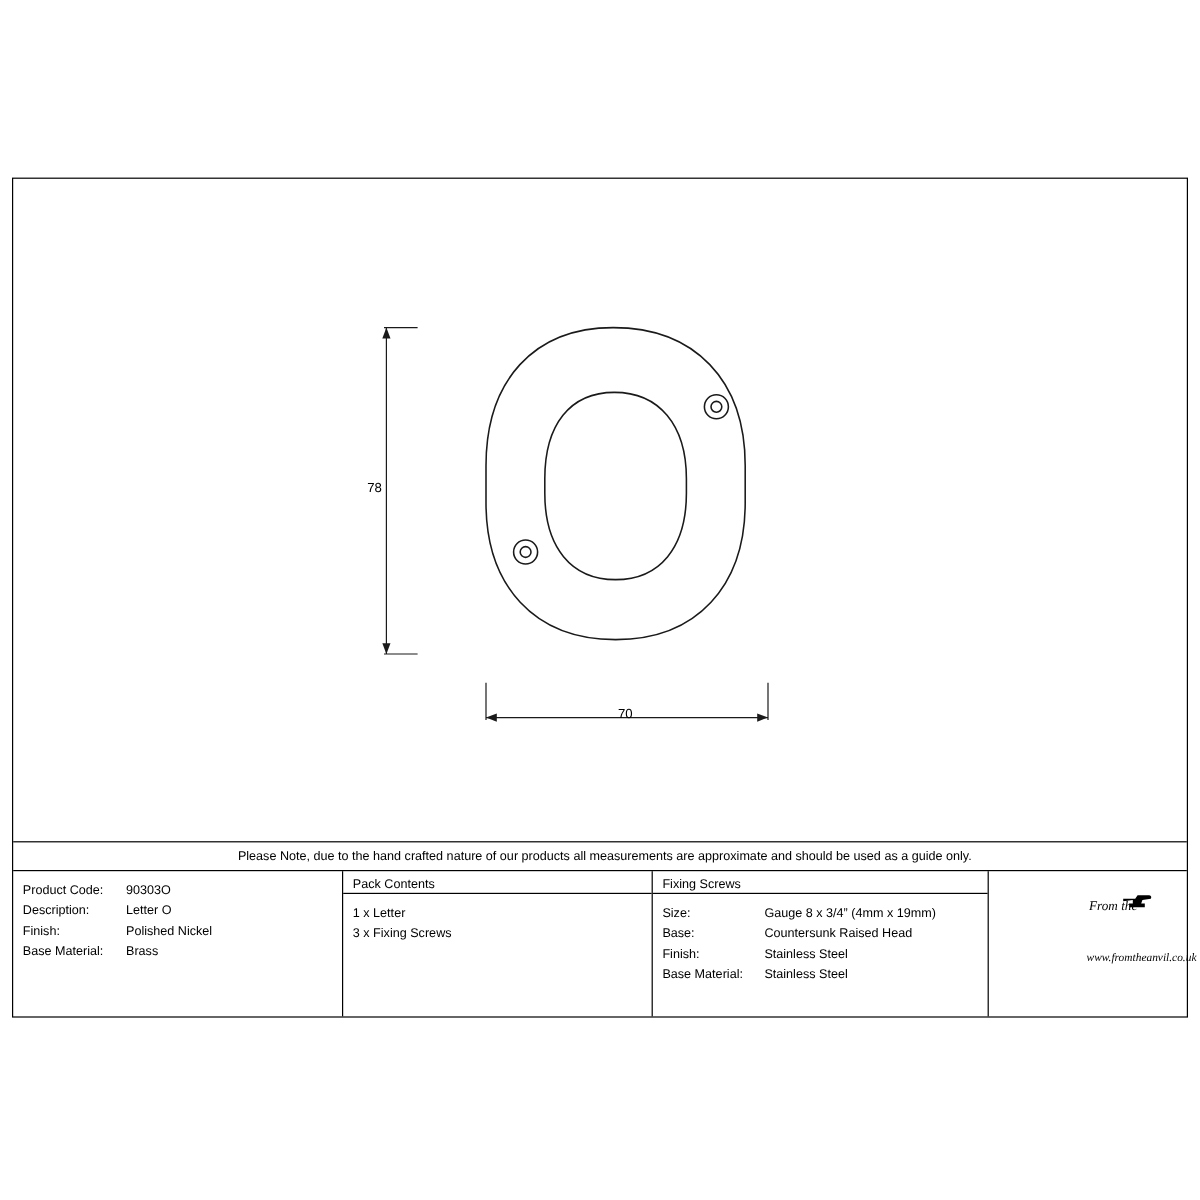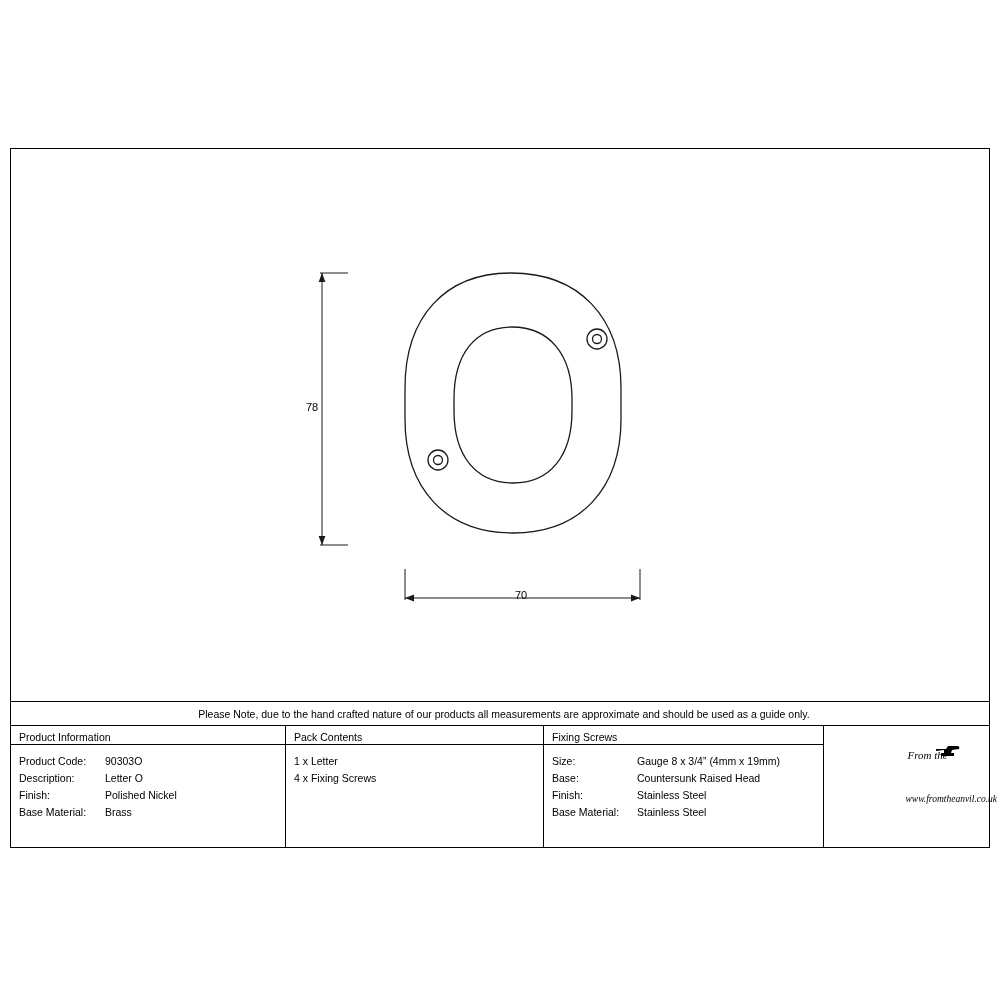--- a/index.html
+++ b/index.html
@@ -189,21 +189,20 @@
 
     <div style="position:absolute;left:295px;top:252px;font-size:11px;">78</div>
     <div style="position:absolute;left:504px;top:440px;font-size:11px;text-align:center;">70</div>
   </div>
 
   <div class="note-row">Please Note, due to the hand crafted nature of our products all measurements are approximate and should be used as a guide only.</div>
 
   <div class="table-row">
 
     <div class="col c1">
-      <div class="col-title">Product Information</div>
       <div class="col-body">
         <div class="kv">
           <span class="k">Product Code:</span>
           <span class="v">90303O</span>
         </div>
         <div class="kv">
           <span class="k">Description:</span>
           <span class="v">Letter O</span>
         </div>
         <div class="kv">
@@ -214,21 +213,21 @@
           <span class="k">Base Material:</span>
           <span class="v">Brass</span>
         </div>
       </div>
     </div>
 
     <div class="col c2">
       <div class="col-title">Pack Contents</div>
       <div class="col-body">
         <div class="plainline">1 x Letter</div>
-        <div class="plainline">4 x Fixing Screws</div>
+        <div class="plainline">3 x Fixing Screws</div>
       </div>
     </div>
 
     <div class="col c3">
       <div class="col-title">Fixing Screws</div>
       <div class="col-body">
         <div class="kv kv3">
           <span class="k">Size:</span>
           <span class="v">Gauge 8 x 3/4” (4mm x 19mm)</span>
         </div>

